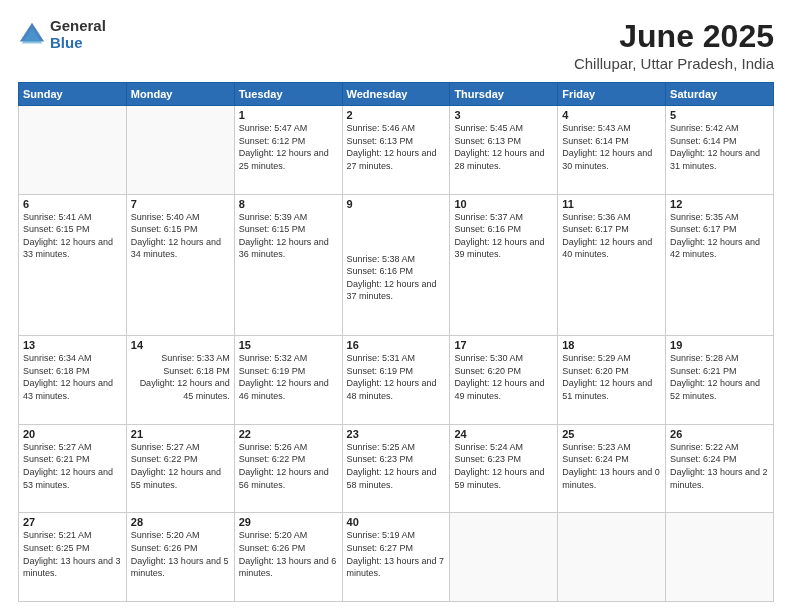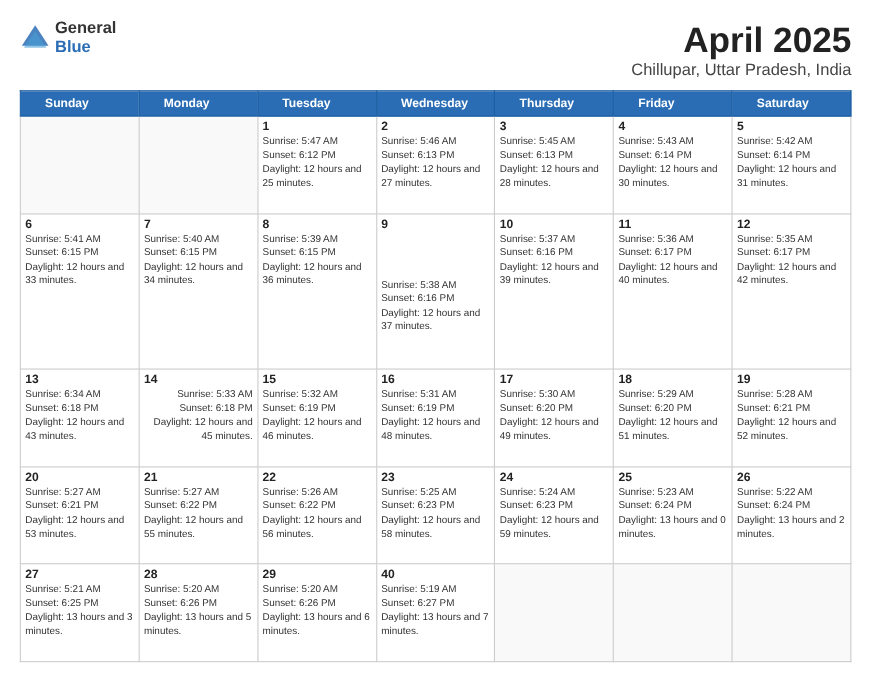--- a/index.html
+++ b/index.html
@@ -65,21 +65,21 @@
       border: 1px solid #ccc;
       border-collapse: collapse;
       width: 100%;
       table-layout: fixed;
     }
     .calendar th {
       background: #2a6db5;
       color: #fff;
       font-size: 11px;
       font-weight: bold;
-      padding: 5px 22px;
+      padding: 5px 4px;
       text-align: left;
       border: 1px solid #1a5da0;
     }
     .calendar td {
       border: 1px solid #ccc;
       vertical-align: top;
       padding: 3px 4px;
       font-size: 9.5px;
       color: #333;
       width: 14.28%;
@@ -109,21 +109,21 @@
       <svg class="logo-icon" viewBox="0 0 30 30" xmlns="http://www.w3.org/2000/svg">
         <polygon points="15,2 28,22 2,22" fill="#2a6db5" opacity="0.85"></polygon>
         <polygon points="15,8 26,24 4,24" fill="#4a9fd5" opacity="0.6"></polygon>
       </svg>
       <div class="logo-text">
         <span class="logo-general">General</span>
         <span class="logo-blue">Blue</span>
       </div>
     </div>
     <div class="title-block">
-      <h1>April 2025</h1>
+      <h1>June 2025</h1>
       <h2>Chillupar, Uttar Pradesh, India</h2>
     </div>
   </div>
 
   <table class="calendar">
     <thead>
       <tr>
         <th>Sunday</th>
         <th>Monday</th>
         <th>Tuesday</th>

